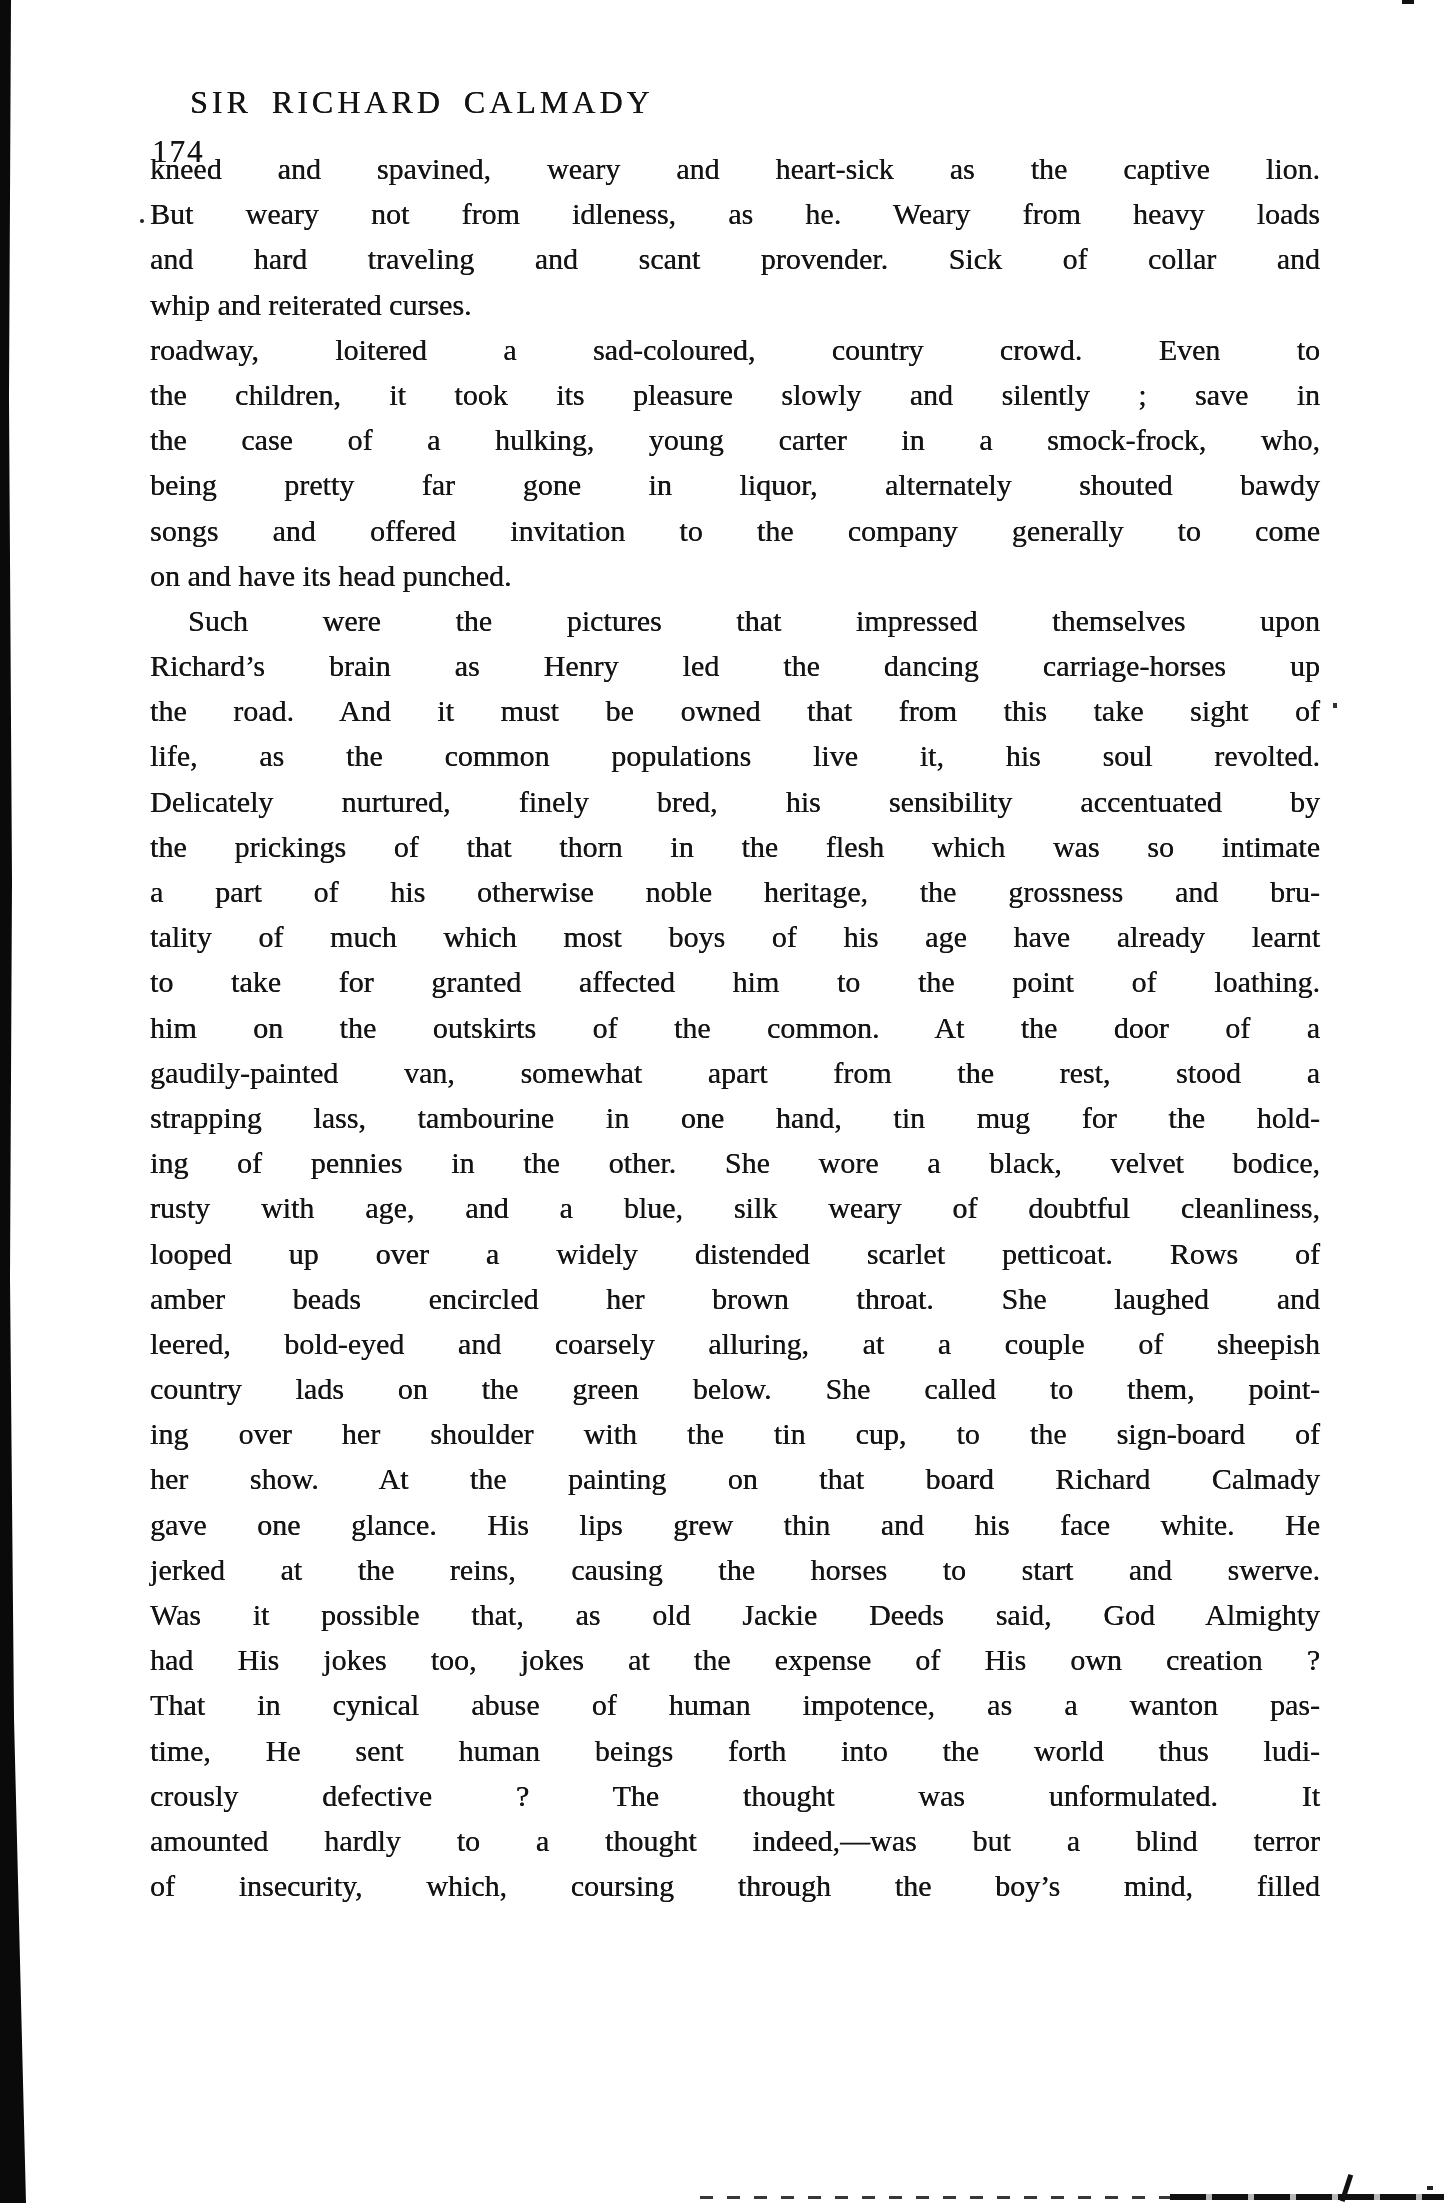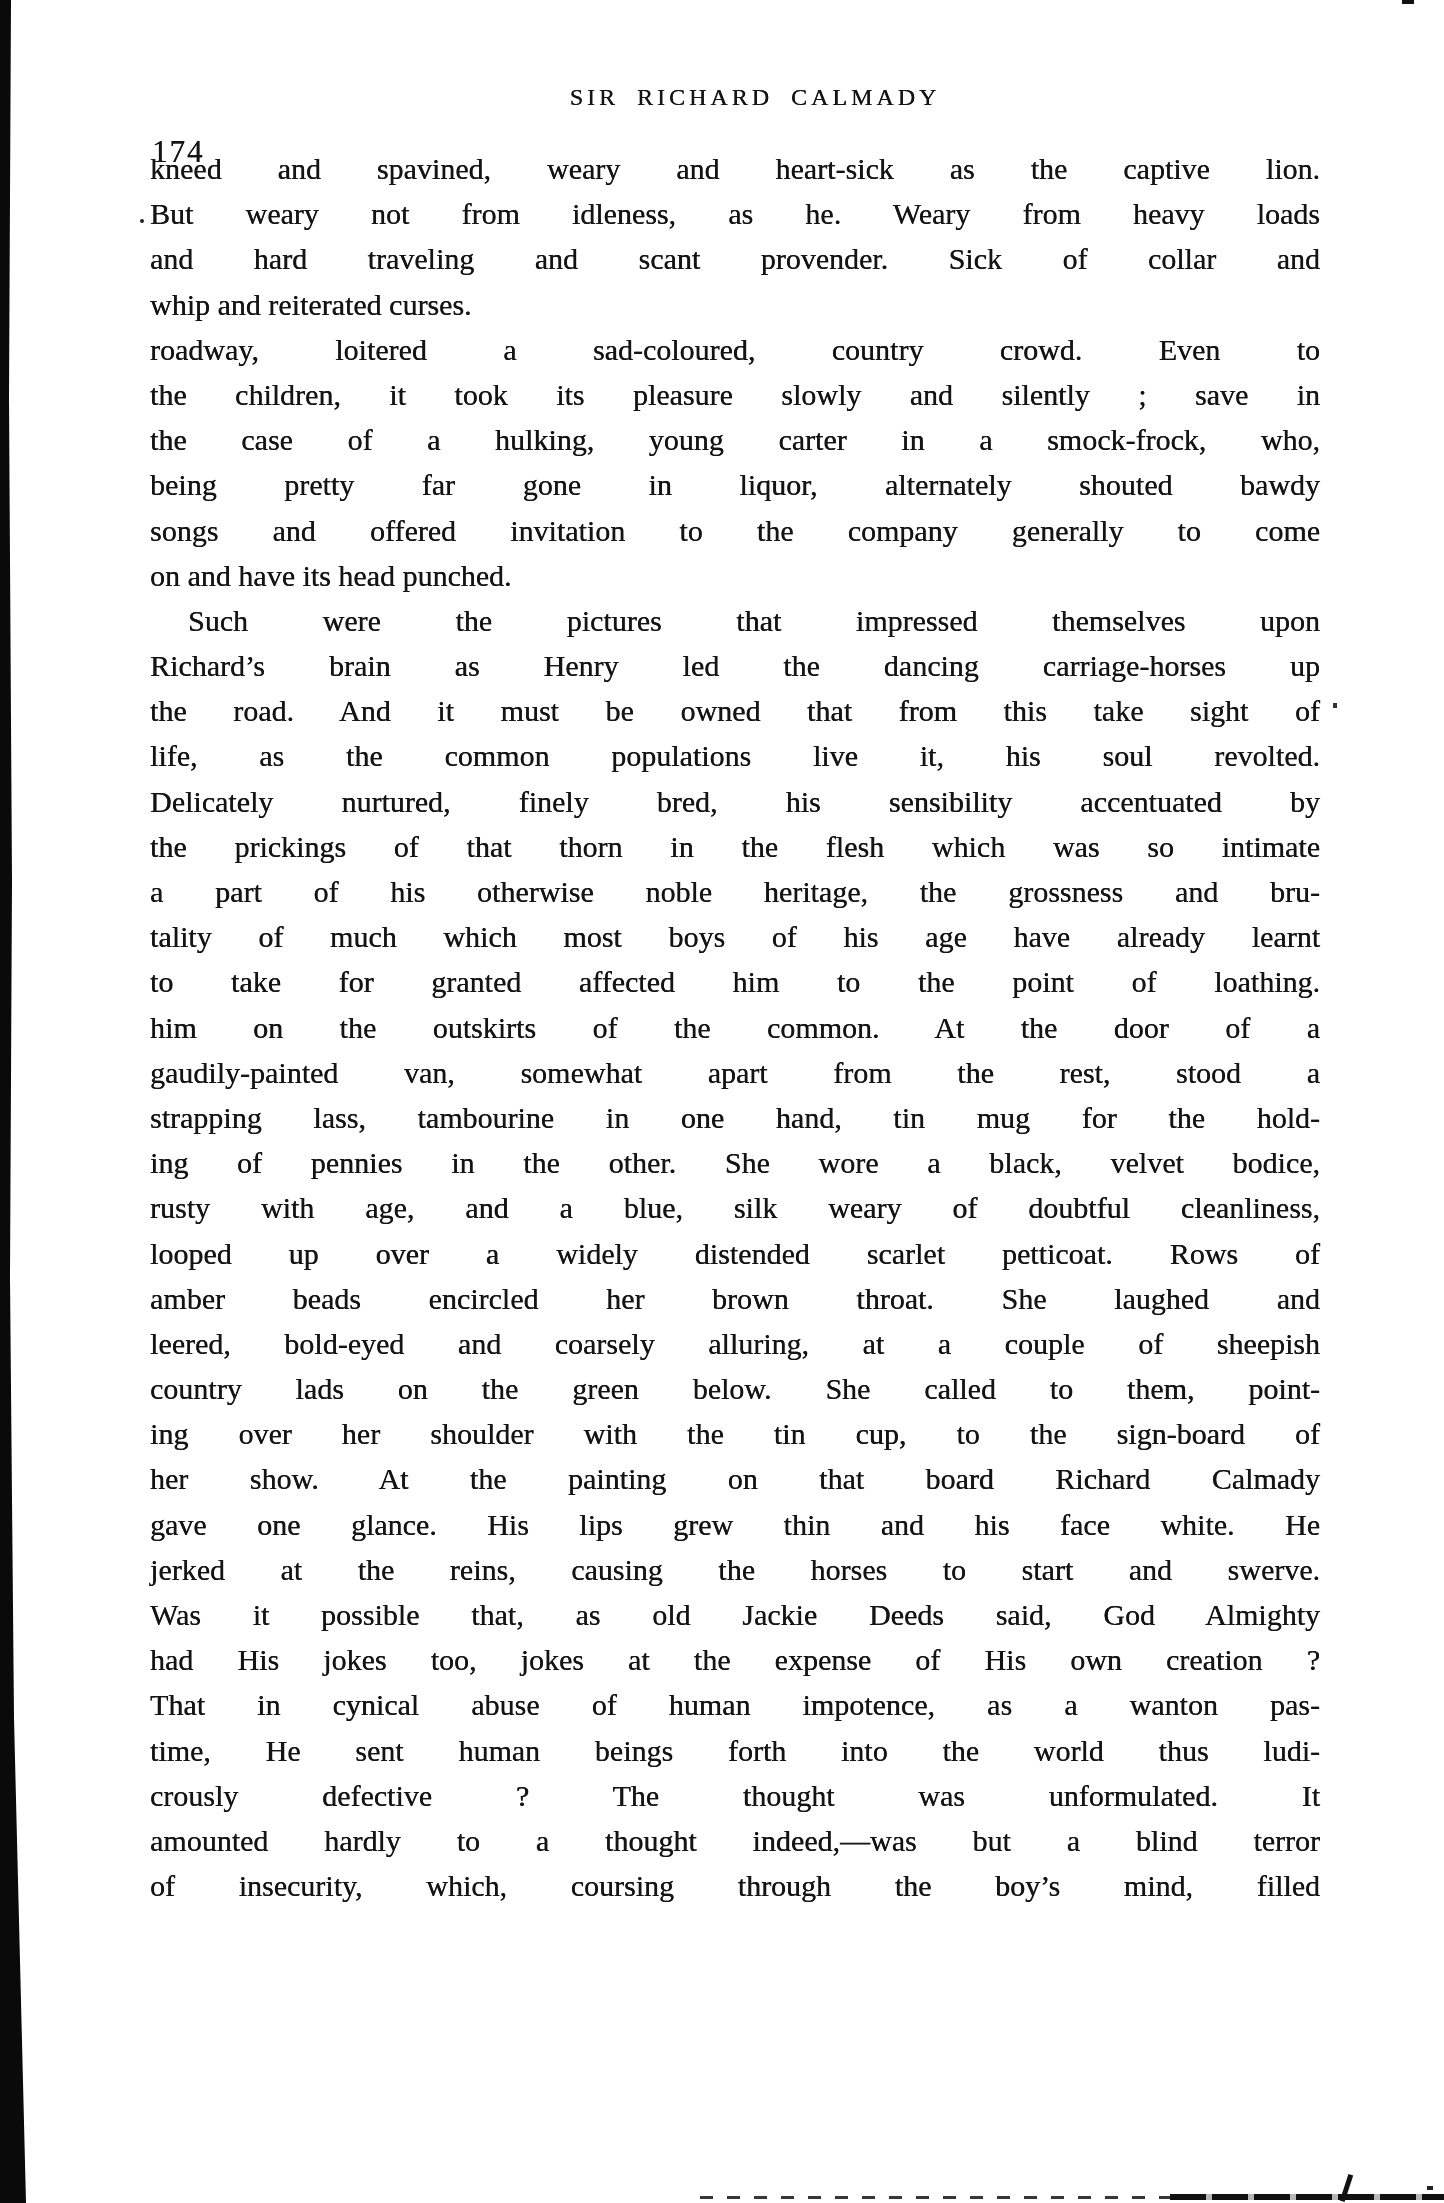--- a/index.html
+++ b/index.html
@@ -35,22 +35,21 @@
     left: 2px; top: 2px;
     font-size: 31px;
     letter-spacing: 2px;
     text-shadow: 0.3px 0 0 #141414;
     margin-top: 48px;
   }
   #running-title {
     position: absolute;
     left: 0; top: 0;
     width: 100%;
-    text-align: center;
-    font-size: 24px;
+    font-size: 32px;
     letter-spacing: 4px;
     word-spacing: 8px;
     text-indent: 40px; 
     text-shadow: 0.3px 0 0 #141414;
   }
   
   #body-text {
     position: absolute;
     left: 150px; top: 146px;
     width: 1170px;

